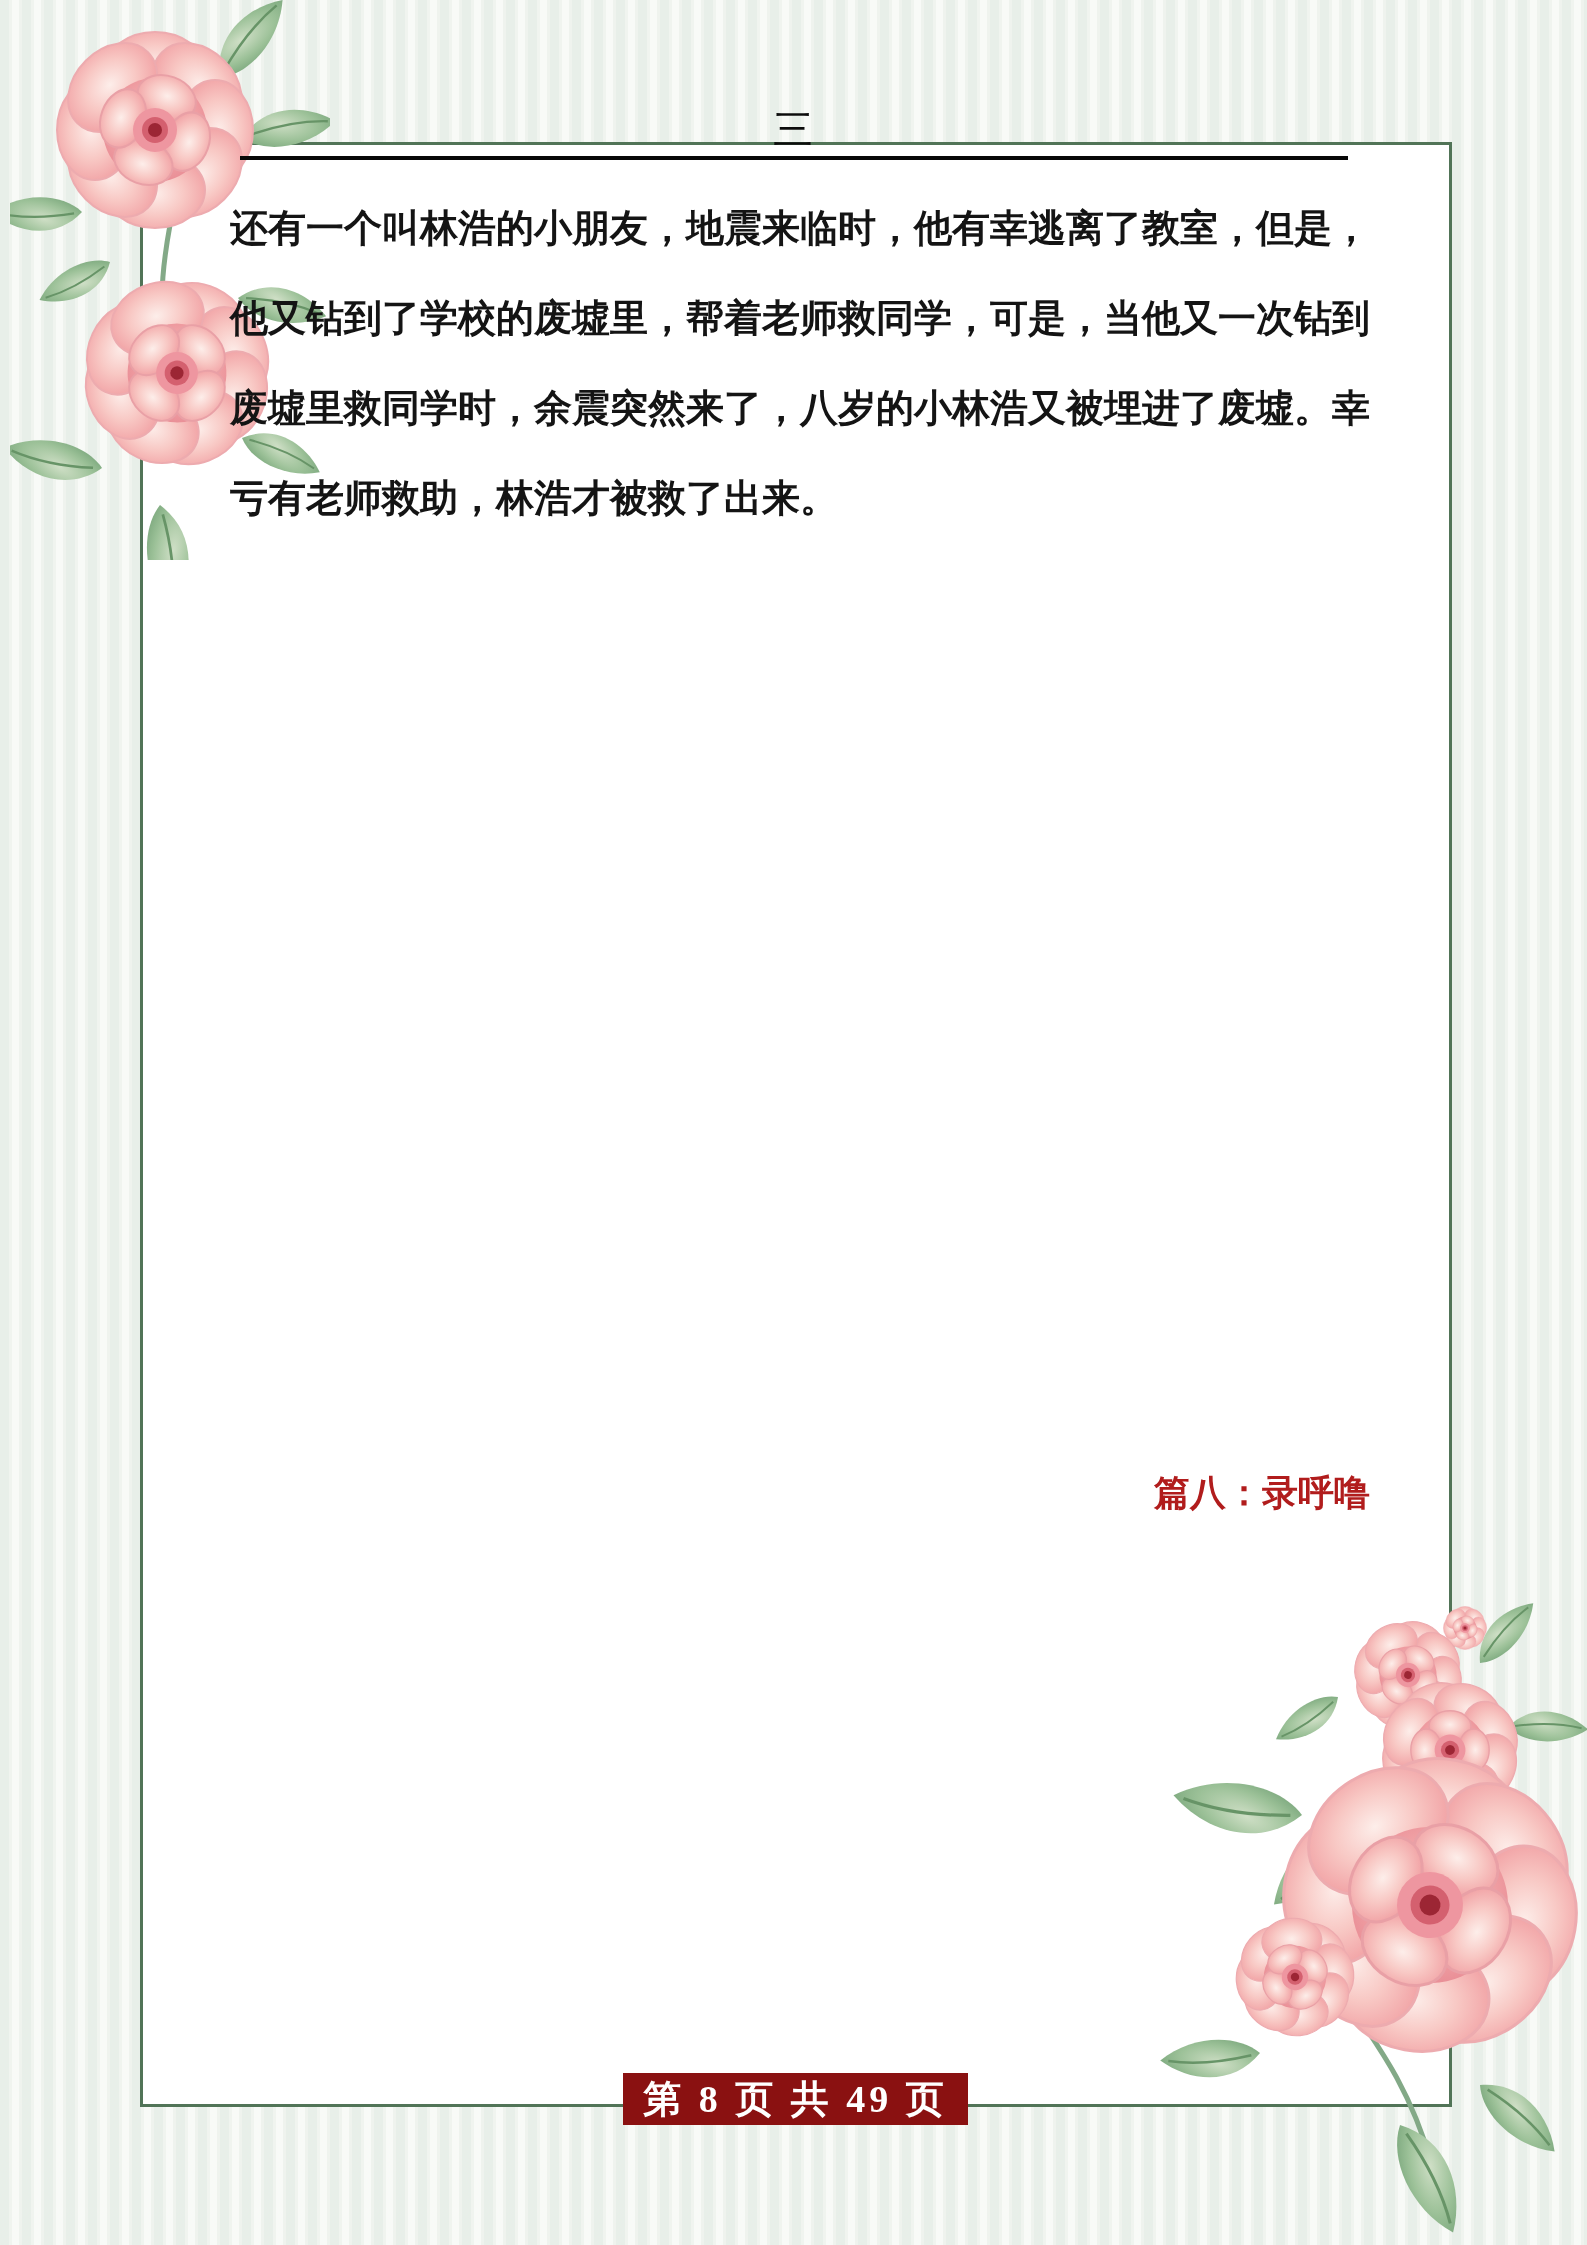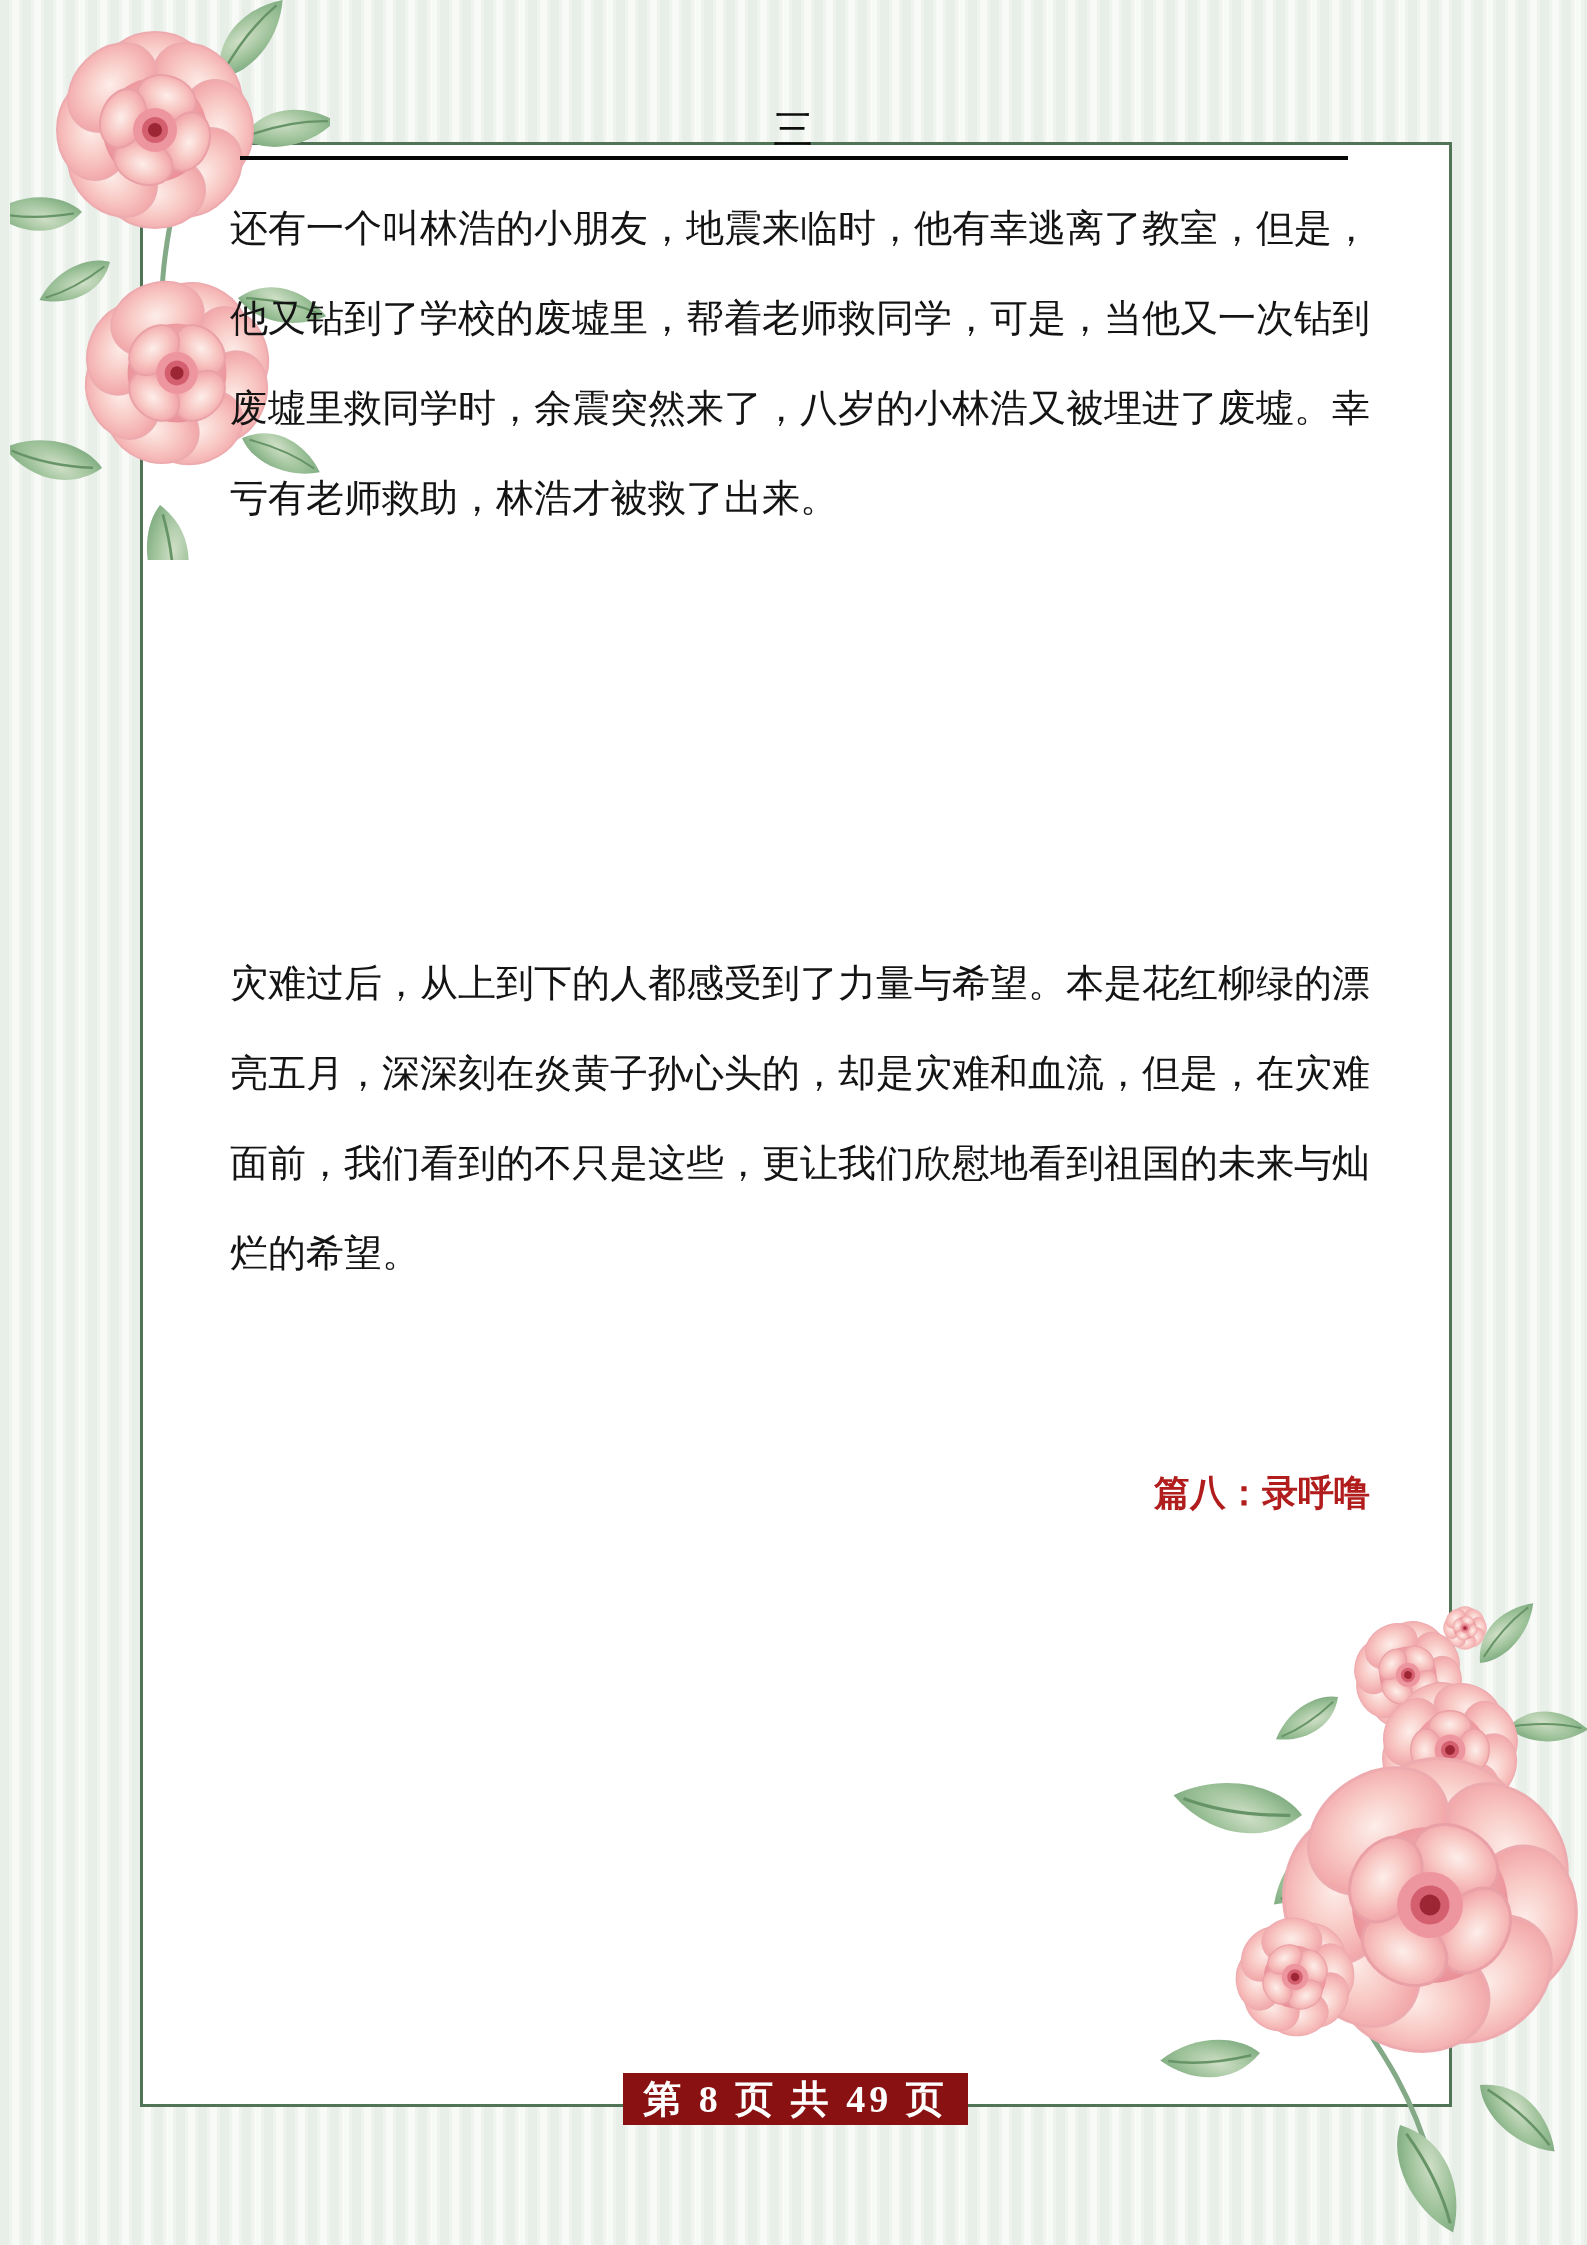--- a/index.html
+++ b/index.html
@@ -51,20 +51,21 @@
   }
   .bodytext{
     position:absolute;
     left:230px;width:1140px;
     font-size:38px;line-height:90px;
     color:var(--text-black);
     text-align:justify;
     word-break:break-all;
     line-break:anywhere;
     z-index:5;
+    font-weight:bold;
   }
   .p1{top:183px;}
   .p2{top:635px;}
   .p3{top:938px;}
   .p4{top:1607px;}
   .p5{top:1853px;}
   .section-heading{
     position:absolute;
     left:230px;top:1448px;
     width:1140px;
@@ -181,20 +182,19 @@
       <use href="#rose" transform="translate(300,225) scale(0.7) rotate(-20)"></use>
       <use href="#rose" transform="translate(280,380) scale(1.5) rotate(10)"></use>
       <use href="#rose" transform="translate(145,452) scale(0.6) rotate(40)"></use>
     </g>
   </svg>
 
   <div class="section-marker">三</div>
   <div class="header-rule"></div>
 
   <p class="bodytext p1">还有一个叫林浩的小朋友，地震来临时，他有幸逃离了教室，但是，他又钻到了学校的废墟里，帮着老师救同学，可是，当他又一次钻到废墟里救同学时，余震突然来了，八岁的小林浩又被埋进了废墟。幸亏有老师救助，林浩才被救了出来。</p>
-  <p class="bodytext p3">灾难过后，从上到下的人都感受到了力量与希望。本是花红柳绿的漂亮五月，深深刻在炎黄子孙心头的，却是灾难和血流，但是，在灾难面前，我们看到的不只是这些，更让我们欣慰地看到祖国的未来与灿烂的希望。</p>
 
   <h2 class="section-heading">篇八：录呼噜</h2>
 
 
   <div class="page-badge">第 8 页 共 49 页</div>
 
 </div>
 
 </body></html>

